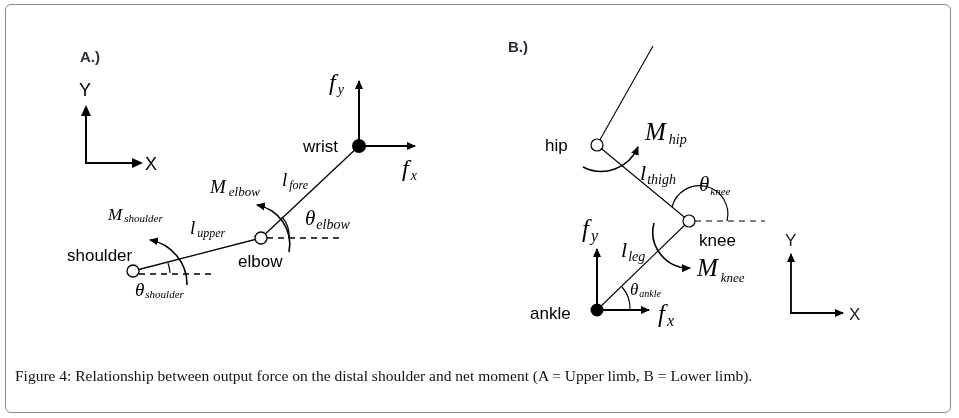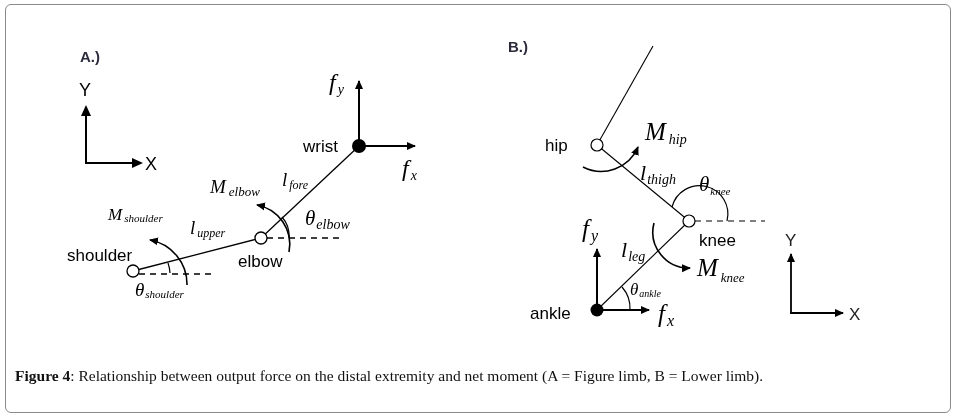--- a/index.html
+++ b/index.html
@@ -11,21 +11,21 @@
   }
   svg { position: absolute; left: 0; top: 0; }
   .sans { font-family: "Liberation Sans", "DejaVu Sans", sans-serif; }
   .serif { font-family: "Liberation Serif", "DejaVu Serif", serif; font-style: italic; }
   .panel-label { font-family: "Liberation Sans", sans-serif; font-weight: bold; font-size: 15px; fill: #2b2b3b; }
   .caption {
     position: absolute; left: 15px; top: 367px;
     font-family: "Liberation Serif", "DejaVu Serif", serif; font-size: 15.5px; color: #111;
     white-space: nowrap;
   }
-  .caption b { font-weight: bold; }
+  .caption b { font-weight: normal; }
 </style>
 </head>
 <body>
 
 <div class="frame"></div>
 
 <svg width="959" height="418" viewBox="0 0 959 418">
   <defs>
     <marker id="arr" markerWidth="10" markerHeight="10" refX="8" refY="5" orient="auto" markerUnits="userSpaceOnUse">
       <path d="M0,1 L9,5 L0,9 Z" fill="#000"></path>
@@ -121,13 +121,13 @@
 
     <g>
       <line x1="791" y1="313" x2="791" y2="254" stroke="#000" stroke-width="1.8" marker-end="url(#arr)"></line>
       <line x1="790" y1="313" x2="843" y2="313" stroke="#000" stroke-width="1.8" marker-end="url(#arr)"></line>
       <text class="sans" x="785" y="246" font-size="17" fill="#222">Y</text>
       <text class="sans" x="849" y="320" font-size="17" fill="#222">X</text>
     </g>
   </g>
 </svg>
 
-<div class="caption"><b>Figure 4</b><span>: Relationship between output force on the distal extremity and net moment (A = Figure limb, B = Lower limb).</span></div>
+<div class="caption"><b>Figure 4</b><span>: Relationship between output force on the distal shoulder and net moment (A = Upper limb, B = Lower limb).</span></div>
 
 </body></html>

